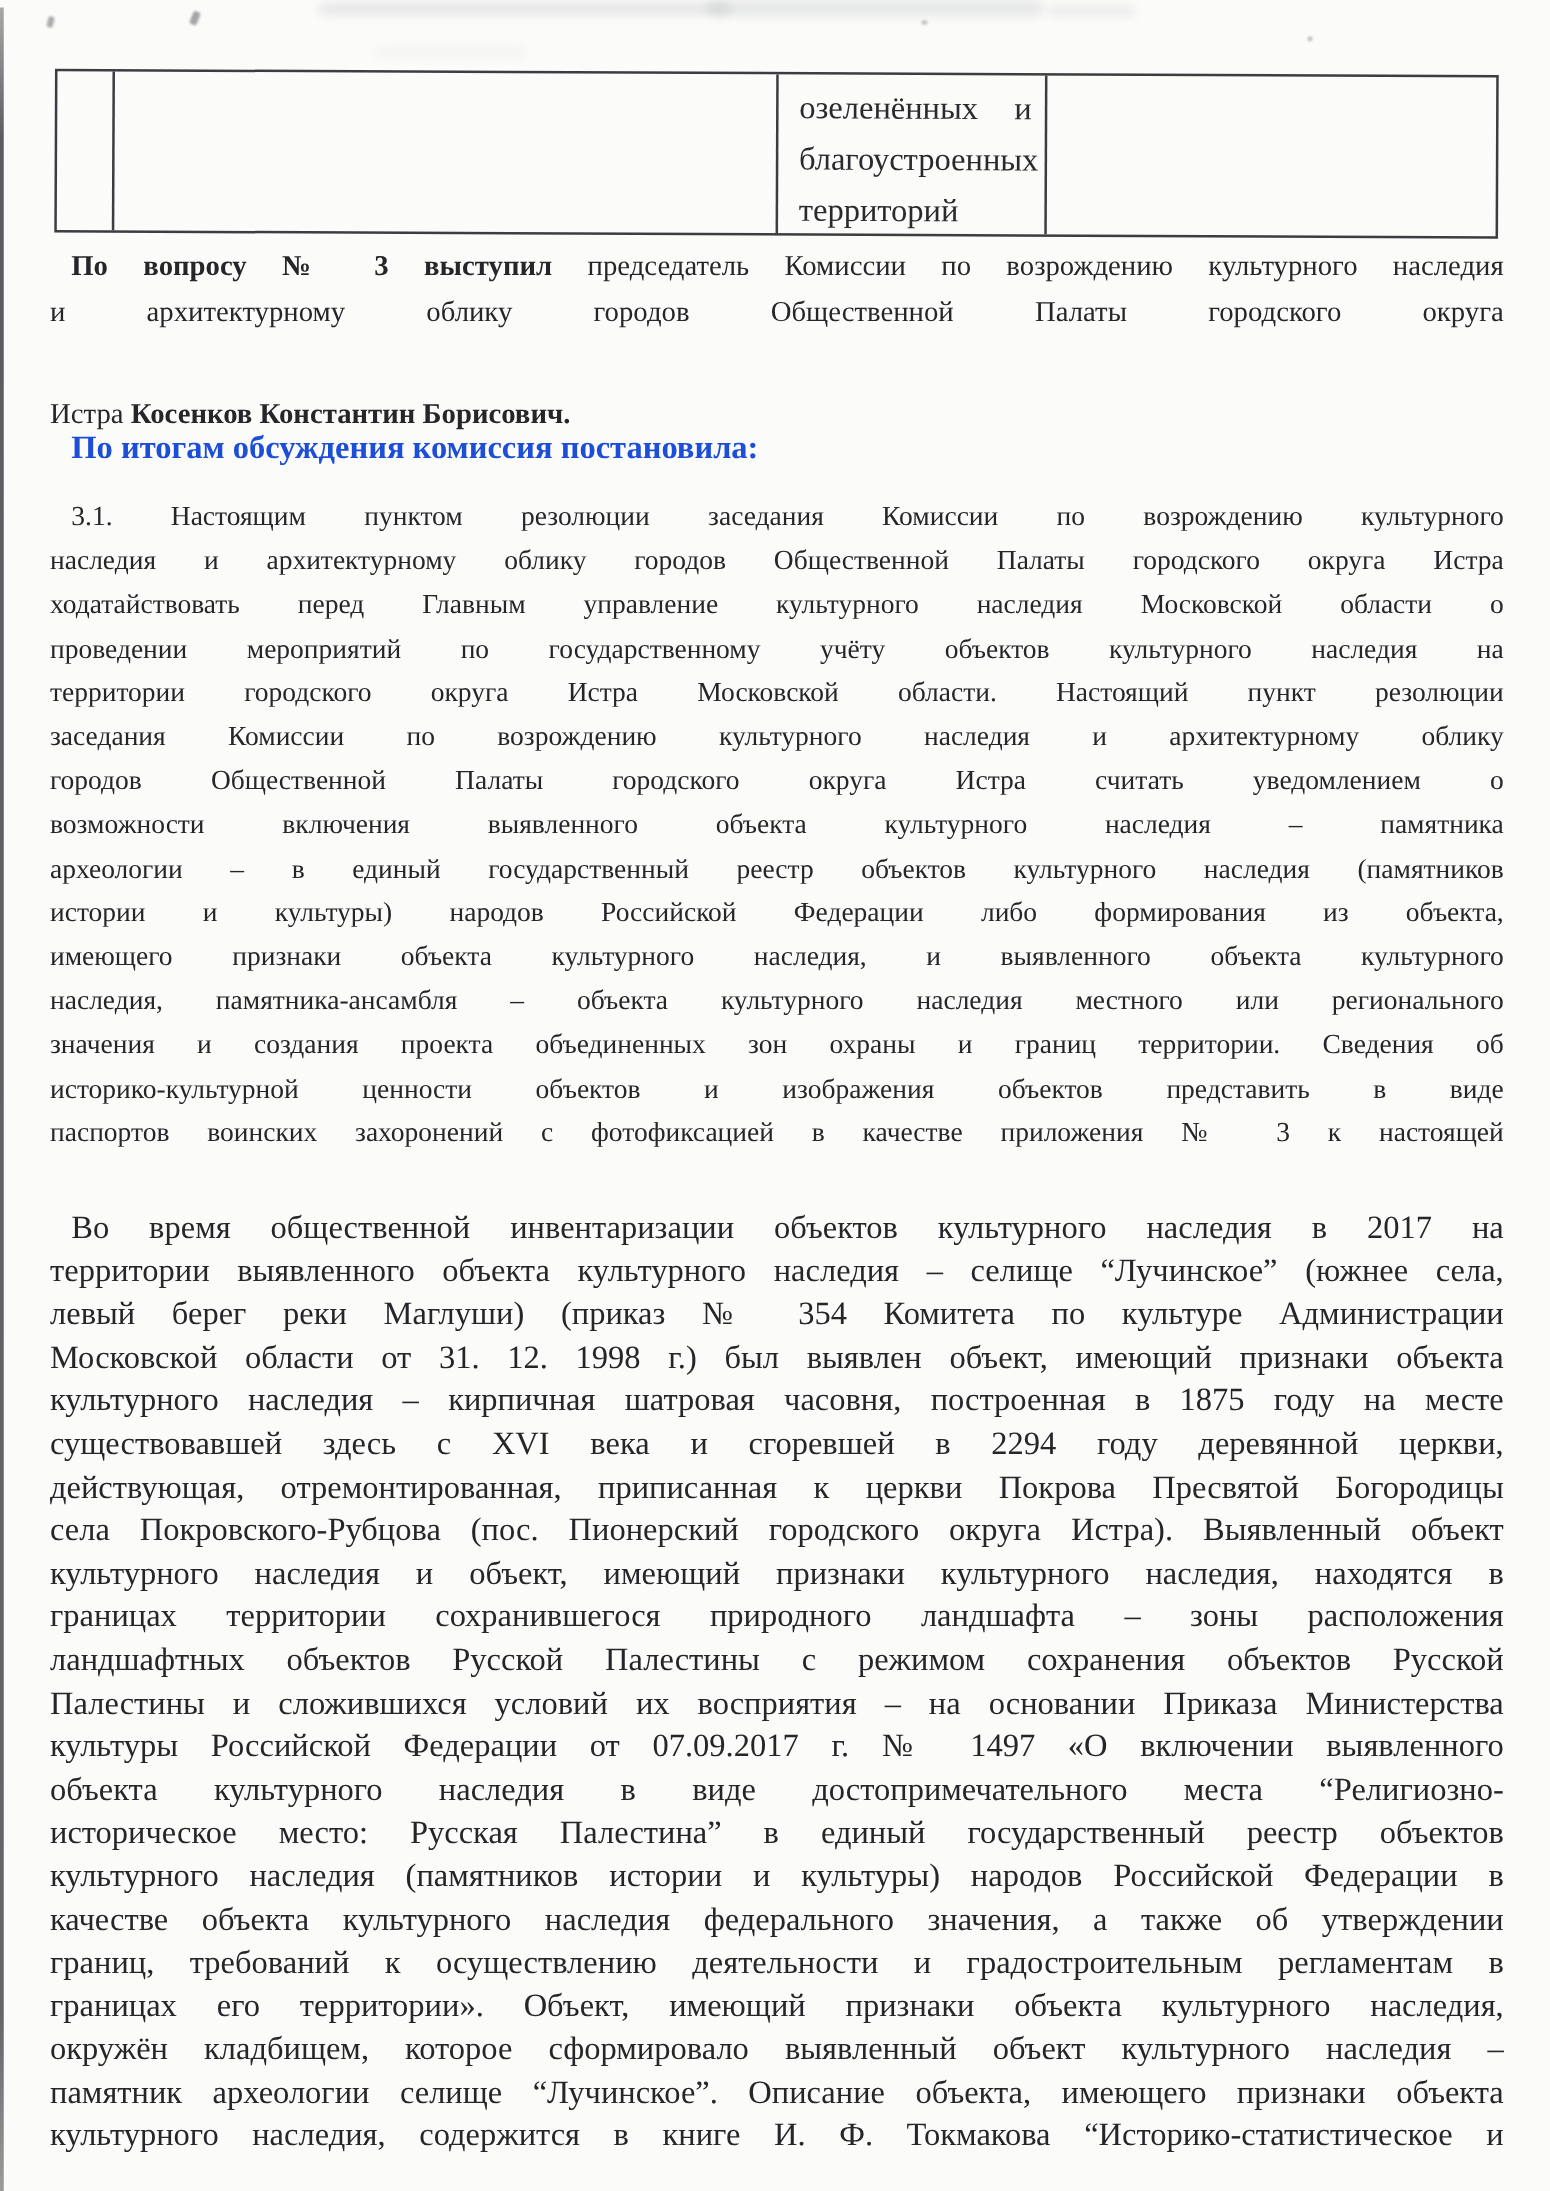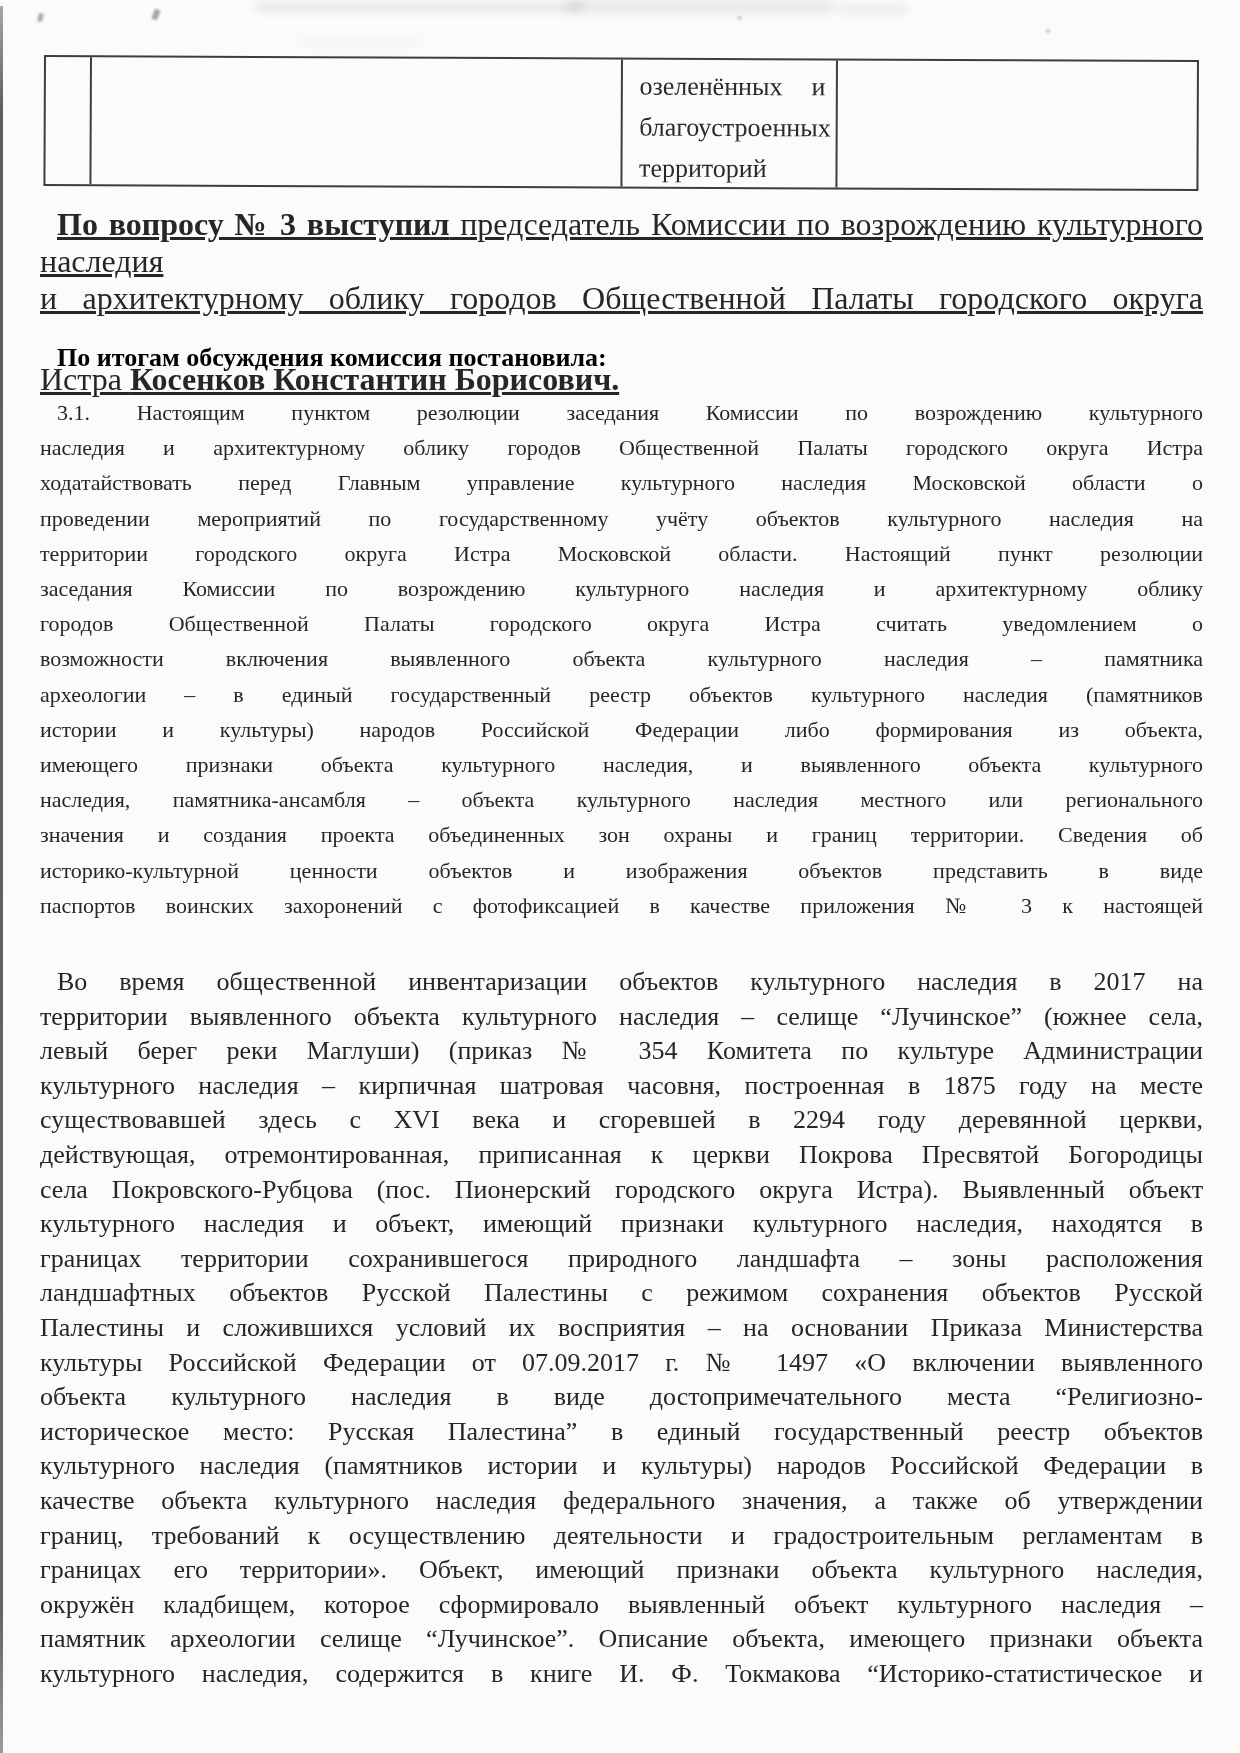--- a/index.html
+++ b/index.html
@@ -46,25 +46,25 @@
 
   
   .textblock{position:absolute;left:40px;width:1163px;}
   .tline{
     text-align:justify;text-align-last:justify;
     white-space:normal;
   }
   .tline.left{text-align-last:left;margin-top:44px;}
   .tline.ind{text-indent:17px;}
   .b{font-weight:700;}
-  .p-speaker{top:206px;font-size:32px;text-decoration:underline;}
+  .p-speaker{top:194px;font-size:23px;}
   .p-speaker .tline{line-height:37px;}
   .h-resolution{
     position:absolute;left:40px;top:340px;width:1163px;
-    font-size:26px;line-height:36px;font-weight:700;text-indent:17px;color:#000000;
+    font-size:26px;line-height:36px;font-weight:700;text-indent:17px;color:#1d4ed8;
   }
   .p-31{top:395px;font-size:22px;}
   .p-31 .tline{line-height:35.2px;}
   .p-inv{top:965px;font-size:26px;}
   .p-inv .tline{line-height:34.6px;}
 </style>
 </head>
 <body>
 
 <div class="page">
@@ -110,20 +110,21 @@
       <div class="tline"><span>наследия, памятника-ансамбля – объекта культурного наследия местного или регионального</span></div>
       <div class="tline"><span>значения и создания проекта объединенных зон охраны и границ территории. Сведения об</span></div>
       <div class="tline"><span>историко-культурной ценности объектов и изображения объектов представить в виде</span></div>
       <div class="tline"><span>паспортов воинских захоронений с фотофиксацией в качестве приложения № 3 к настоящей</span></div>
     </div>
 
   <div class="textblock p-inv">
       <div class="tline ind"><span>Во время общественной инвентаризации объектов культурного наследия в 2017 на</span></div>
       <div class="tline"><span>территории выявленного объекта культурного наследия – селище “Лучинское” (южнее села,</span></div>
       <div class="tline"><span>левый берег реки Маглуши) (приказ № 354 Комитета по культуре Администрации</span></div>
+      <div class="tline"><span>Московской области от 31. 12. 1998 г.) был выявлен объект, имеющий признаки объекта</span></div>
       <div class="tline"><span>культурного наследия – кирпичная шатровая часовня, построенная в 1875 году на месте</span></div>
       <div class="tline"><span>существовавшей здесь с XVI века и сгоревшей в 2294 году деревянной церкви,</span></div>
       <div class="tline"><span>действующая, отремонтированная, приписанная к церкви Покрова Пресвятой Богородицы</span></div>
       <div class="tline"><span>села Покровского-Рубцова (пос. Пионерский городского округа Истра). Выявленный объект</span></div>
       <div class="tline"><span>культурного наследия и объект, имеющий признаки культурного наследия, находятся в</span></div>
       <div class="tline"><span>границах территории сохранившегося природного ландшафта – зоны расположения</span></div>
       <div class="tline"><span>ландшафтных объектов Русской Палестины с режимом сохранения объектов Русской</span></div>
       <div class="tline"><span>Палестины и сложившихся условий их восприятия – на основании Приказа Министерства</span></div>
       <div class="tline"><span>культуры Российской Федерации от 07.09.2017 г. № 1497 «О включении выявленного</span></div>
       <div class="tline"><span>объекта культурного наследия в виде достопримечательного места “Религиозно-</span></div>

